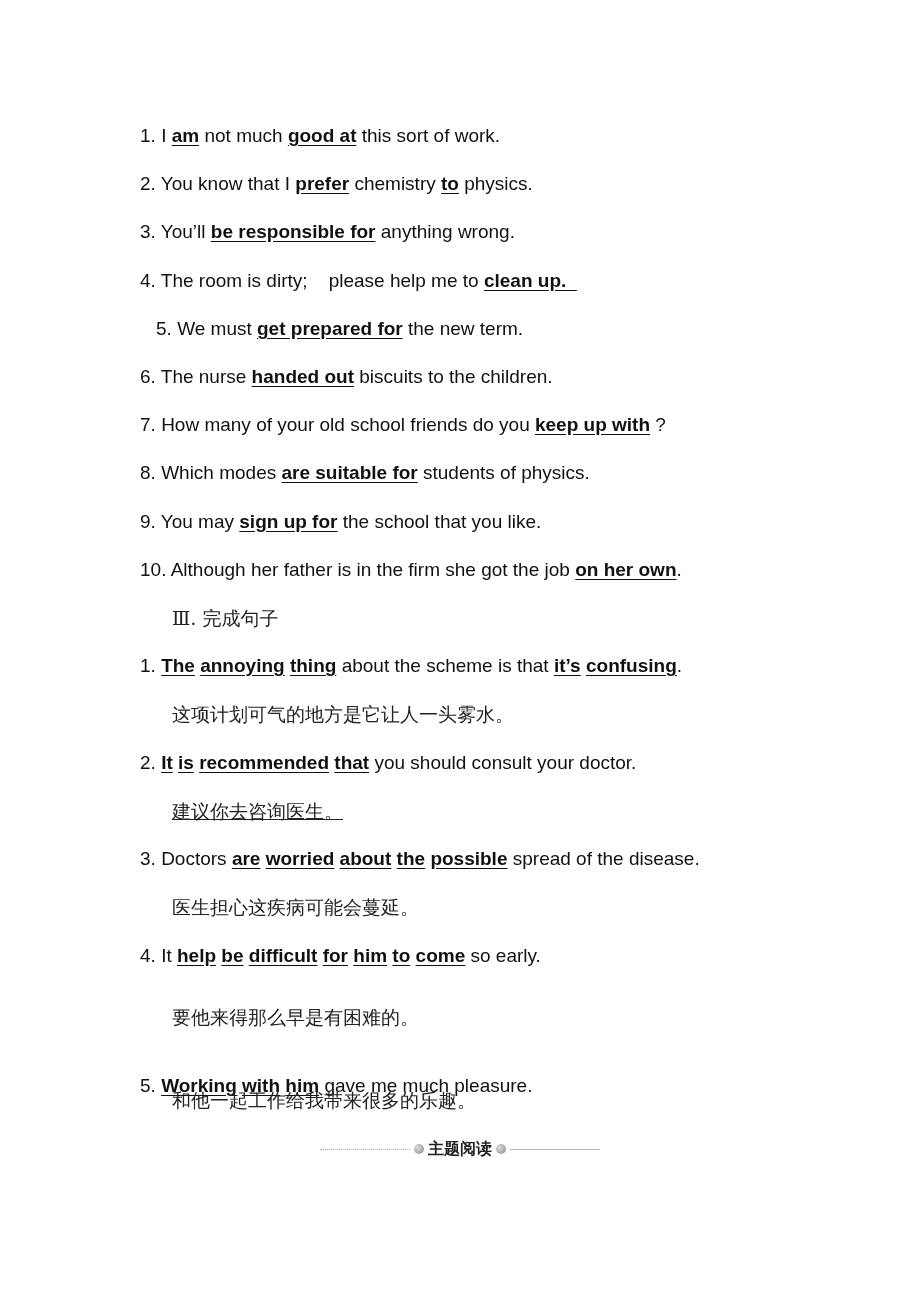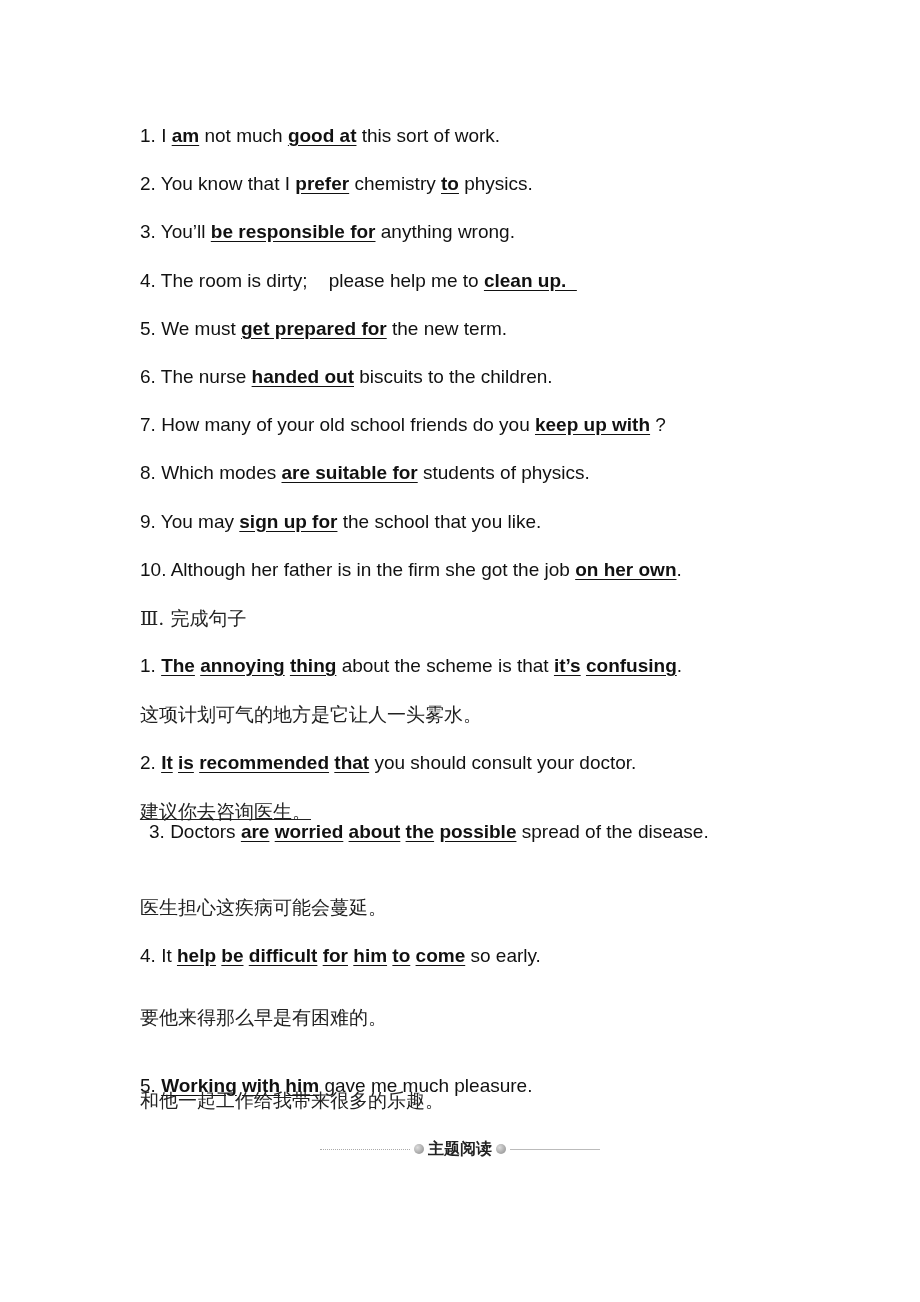--- a/index.html
+++ b/index.html
@@ -1,47 +1,47 @@
 <!DOCTYPE html>
 <html><head>
 <meta charset="utf-8">
 <style>
   html, body { margin: 0; padding: 0; background: #ffffff; }
   body { width: 920px; height: 1302px; position: relative; overflow: hidden;
          font-family: "Liberation Sans", "DejaVu Sans", sans-serif; color: #111; }
   .line { position: absolute; left: 140px; font-size: 19px; line-height: 24px; white-space: pre; }
-  .zh { font-family: "DejaVu Serif", "Liberation Serif", serif; font-size: 19px; color: #222; }
+  .zh { font-family: "DejaVu Serif", "Liberation Serif", serif; font-size: 19px; color: #222; margin-left: 32px; }
   .ans { font-weight: bold; text-decoration: underline; text-underline-offset: 3px; }
   .divider { position: absolute; left: 320px; top: 1136px; width: 280px; height: 26px;
              display: flex; align-items: center; justify-content: center; }
   .dots { flex: 1; border-top: 1px dotted #aaa; height: 0; }
   .dots.right-solid { border-top: 1px solid #bbb; }
   .ball { width: 10px; height: 10px; border-radius: 50%; background: radial-gradient(circle at 35% 35%, #ddd, #888); margin: 0 4px; }
   .div-title { font-family: "DejaVu Sans", sans-serif; font-weight: bold; font-size: 16px; color: #222; margin: 0 0; }
 </style>
 </head>
 <body>
 
 <div id="doc">
     <div class="line" style="top: 124px;"><span>1. </span><span>I </span><span class="ans">am</span><span> not much </span><span class="ans">good at</span><span> this sort of work.</span></div>
     <div class="line" style="top: 172.2px;"><span>2. </span><span>You know that I </span><span class="ans">prefer</span><span> chemistry </span><span class="ans">to</span><span> physics.</span></div>
     <div class="line" style="top: 220.4px;"><span>3. </span><span>You’ll </span><span class="ans">be responsible for</span><span> anything wrong.</span></div>
     <div class="line" style="top: 268.6px;"><span>4. </span><span>The room is dirty;    please help me to </span><span class="ans">clean up.  </span></div>
-    <div class="line" style="top: 316.8px;"><span>5. </span><span>We must </span><span class="ans">get prepared for</span><span> the new term.</span></div>
+    <div class="line" style="top: 316.8px; margin-left: 16px;"><span>5. </span><span>We must </span><span class="ans">get prepared for</span><span> the new term.</span></div>
     <div class="line" style="top: 365px; text-align: right;"><span>6. </span><span>The nurse </span><span class="ans">handed out</span><span> biscuits to the children.</span></div>
     <div class="line" style="top: 413.2px;"><span>7. </span><span>How many of your old school friends do you </span><span class="ans">keep up with</span><span> ?</span></div>
     <div class="line" style="top: 461.4px;"><span>8. </span><span>Which modes </span><span class="ans">are suitable for</span><span> students of physics.</span></div>
     <div class="line" style="top: 509.6px;"><span>9. </span><span>You may </span><span class="ans">sign up for</span><span> the school that you like.</span></div>
     <div class="line" style="top: 557.8px;"><span>10. </span><span>Although her father is in the firm she got the job </span><span class="ans">on her own</span><span>.</span></div>
     <div class="line zh" style="top: 606px;">Ⅲ. 完成句子</div>
     <div class="line" style="top: 654px;"><span>1. </span><span class="ans">The</span><span> </span><span class="ans">annoying</span><span> </span><span class="ans">thing</span><span> about the scheme is that </span><span class="ans">it’s</span><span> </span><span class="ans">confusing</span><span>.</span></div>
     <div class="line zh" style="top: 702px;">这项计划可气的地方是它让人一头雾水。</div>
     <div class="line" style="top: 750.5px;"><span>2. </span><span class="ans">It</span><span> </span><span class="ans">is</span><span> </span><span class="ans">recommended</span><span> </span><span class="ans">that</span><span> you should consult your doctor.</span></div>
     <div class="line zh" style="top: 798.5px; text-decoration: underline;">建议你去咨询医生。</div>
-    <div class="line" style="top: 820px; margin-left: 9px;"><span>3. </span><span>Doctors </span><span class="ans">are</span><span> </span><span class="ans">worried</span><span> </span><span class="ans">about</span><span> </span><span class="ans">the</span><span> </span><span class="ans">possible</span><span> spread of the disease.</span></div>
+    <div class="line" style="top: 847px;"><span>3. </span><span>Doctors </span><span class="ans">are</span><span> </span><span class="ans">worried</span><span> </span><span class="ans">about</span><span> </span><span class="ans">the</span><span> </span><span class="ans">possible</span><span> spread of the disease.</span></div>
     <div class="line zh" style="top: 895px; text-align: right;">医生担心这疾病可能会蔓延。</div>
     <div class="line" style="top: 943.5px;"><span>4. </span><span>It </span><span class="ans">help</span><span> </span><span class="ans">be</span><span> </span><span class="ans">difficult</span><span> </span><span class="ans">for</span><span> </span><span class="ans">him</span><span> </span><span class="ans">to</span><span> </span><span class="ans">come</span><span> so early.</span></div>
     <div class="line zh" style="top: 1005px; text-align: center;">要他来得那么早是有困难的。</div>
     <div class="line" style="top: 1040px; margin-top: 34px;"><span>5. </span><span class="ans">Working</span><span> </span><span class="ans">with</span><span> </span><span class="ans">him</span><span> gave me much pleasure.</span></div>
     <div class="line zh" style="top: 1088px;">和他一起工作给我带来很多的乐趣。</div>
   </div>
 
 <div class="divider">
   <span class="dots"></span>
   <span class="ball"></span>

